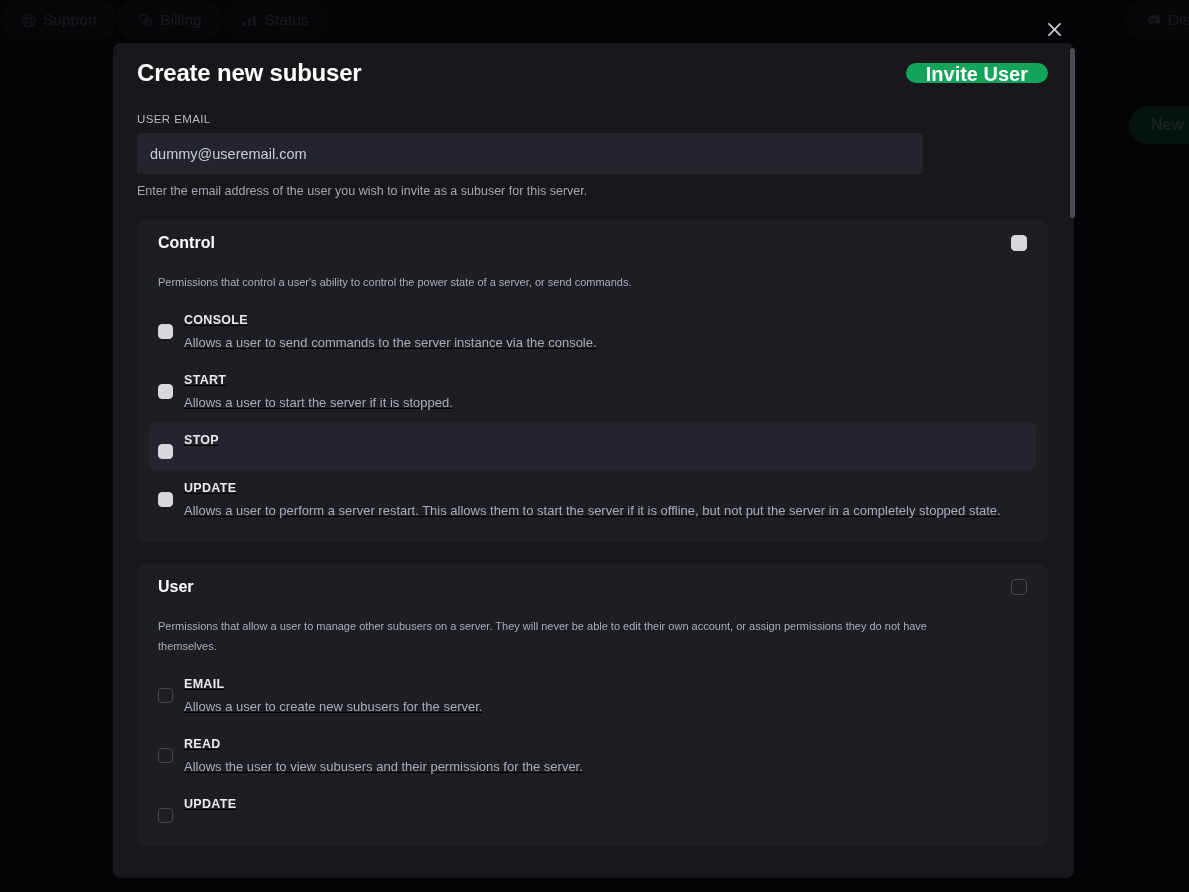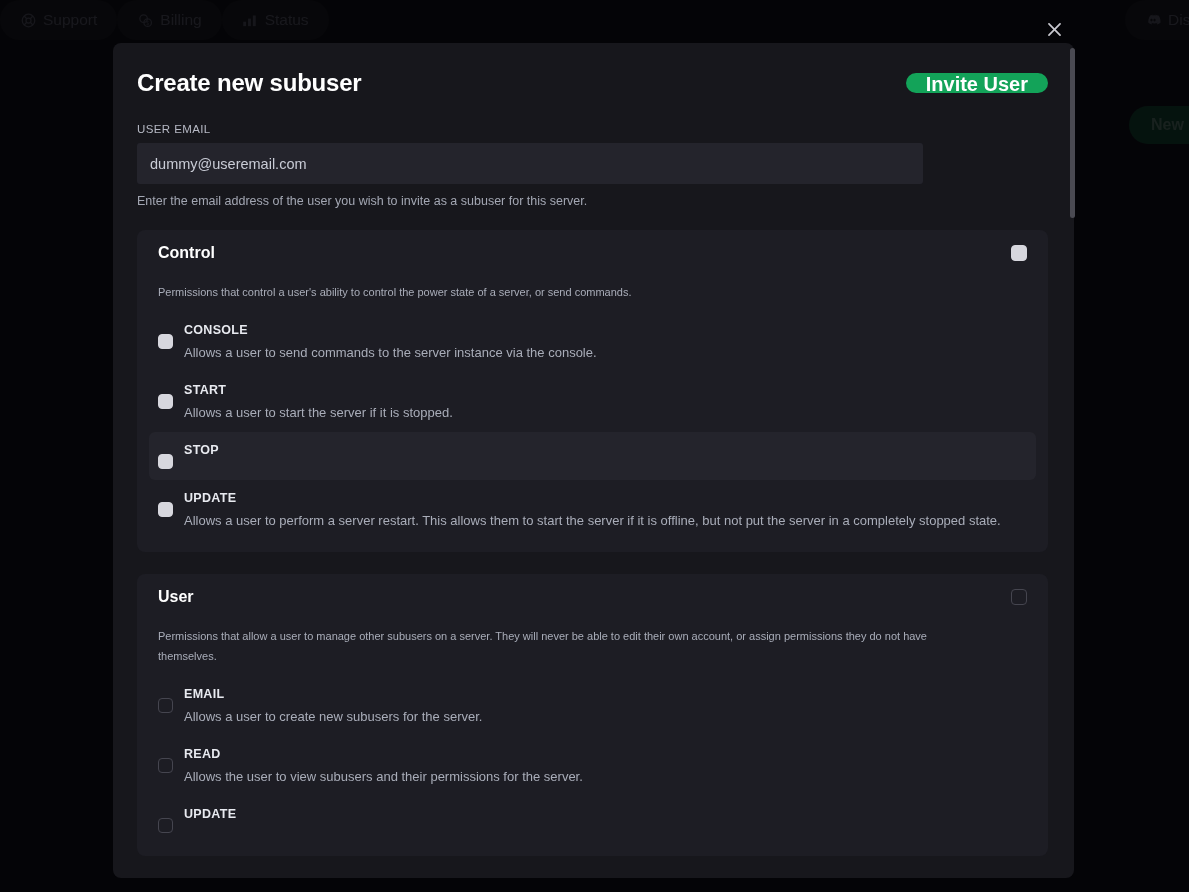--- a/index.html
+++ b/index.html
@@ -107,21 +107,21 @@
     top: 43px;
     width: 961px;
     height: 835px;
     background: #17171c;
     border-radius: 8px;
     overflow: hidden;
   }
   .modal-scroll {
     position: absolute;
     inset: 0;
-    padding: 26px 24px 0 24px;
+    padding: 16px 24px 0 24px;
   }
 
   .modal-head {
     display: flex;
     align-items: center;
     justify-content: space-between;
     padding-right: 2px;
   }
   .modal-title {
     color: #ffffff;
@@ -201,21 +201,21 @@
   .perm-row {
     display: flex;
     align-items: flex-start;
     gap: 11px;
     padding: 11px 9px;
     border-radius: 6px;
     cursor: pointer;
   }
   .perm-row.highlight { background: #24242c; }
 
-  .perm-row-body { padding-top: 0; }
+  .perm-row-body { padding-top: 0; text-decoration: underline; }
   .perm-name {
     color: #e8eaf0;
     font-size: 12.5px;
     font-weight: 700;
     letter-spacing: 0.3px;
   }
   .perm-desc {
     margin-top: 7px;
     color: #a9adb9;
     font-size: 13px;

